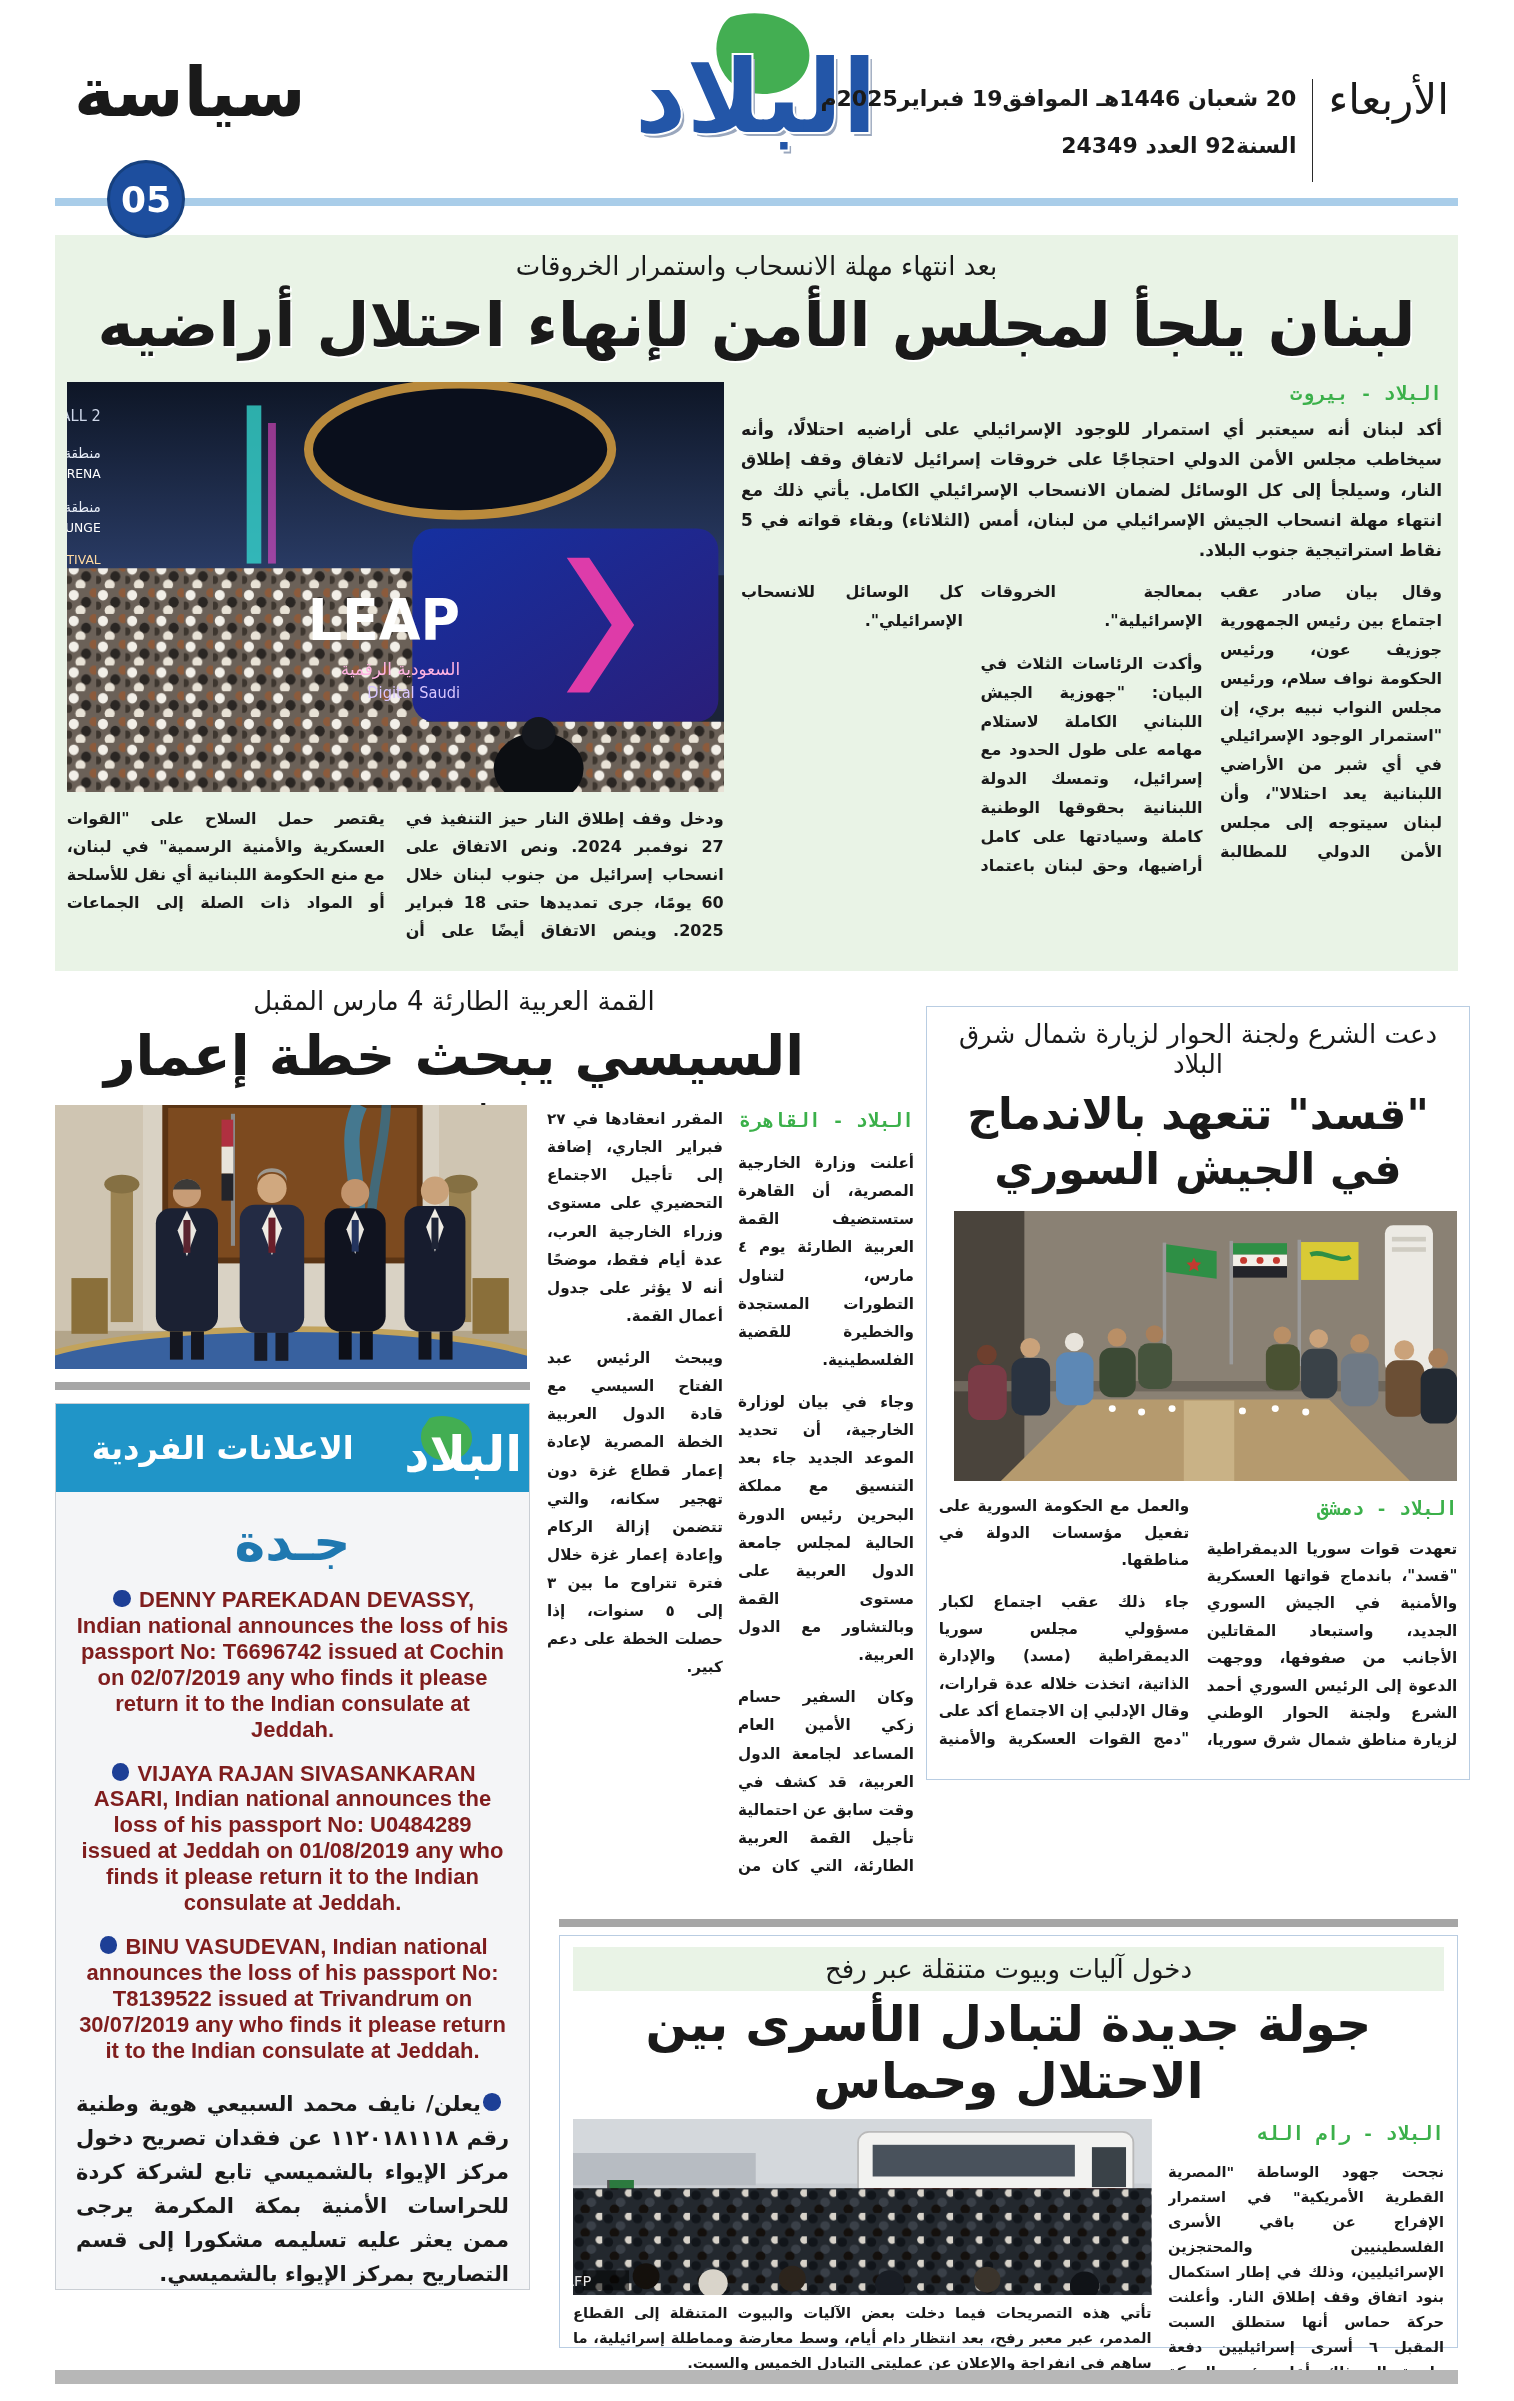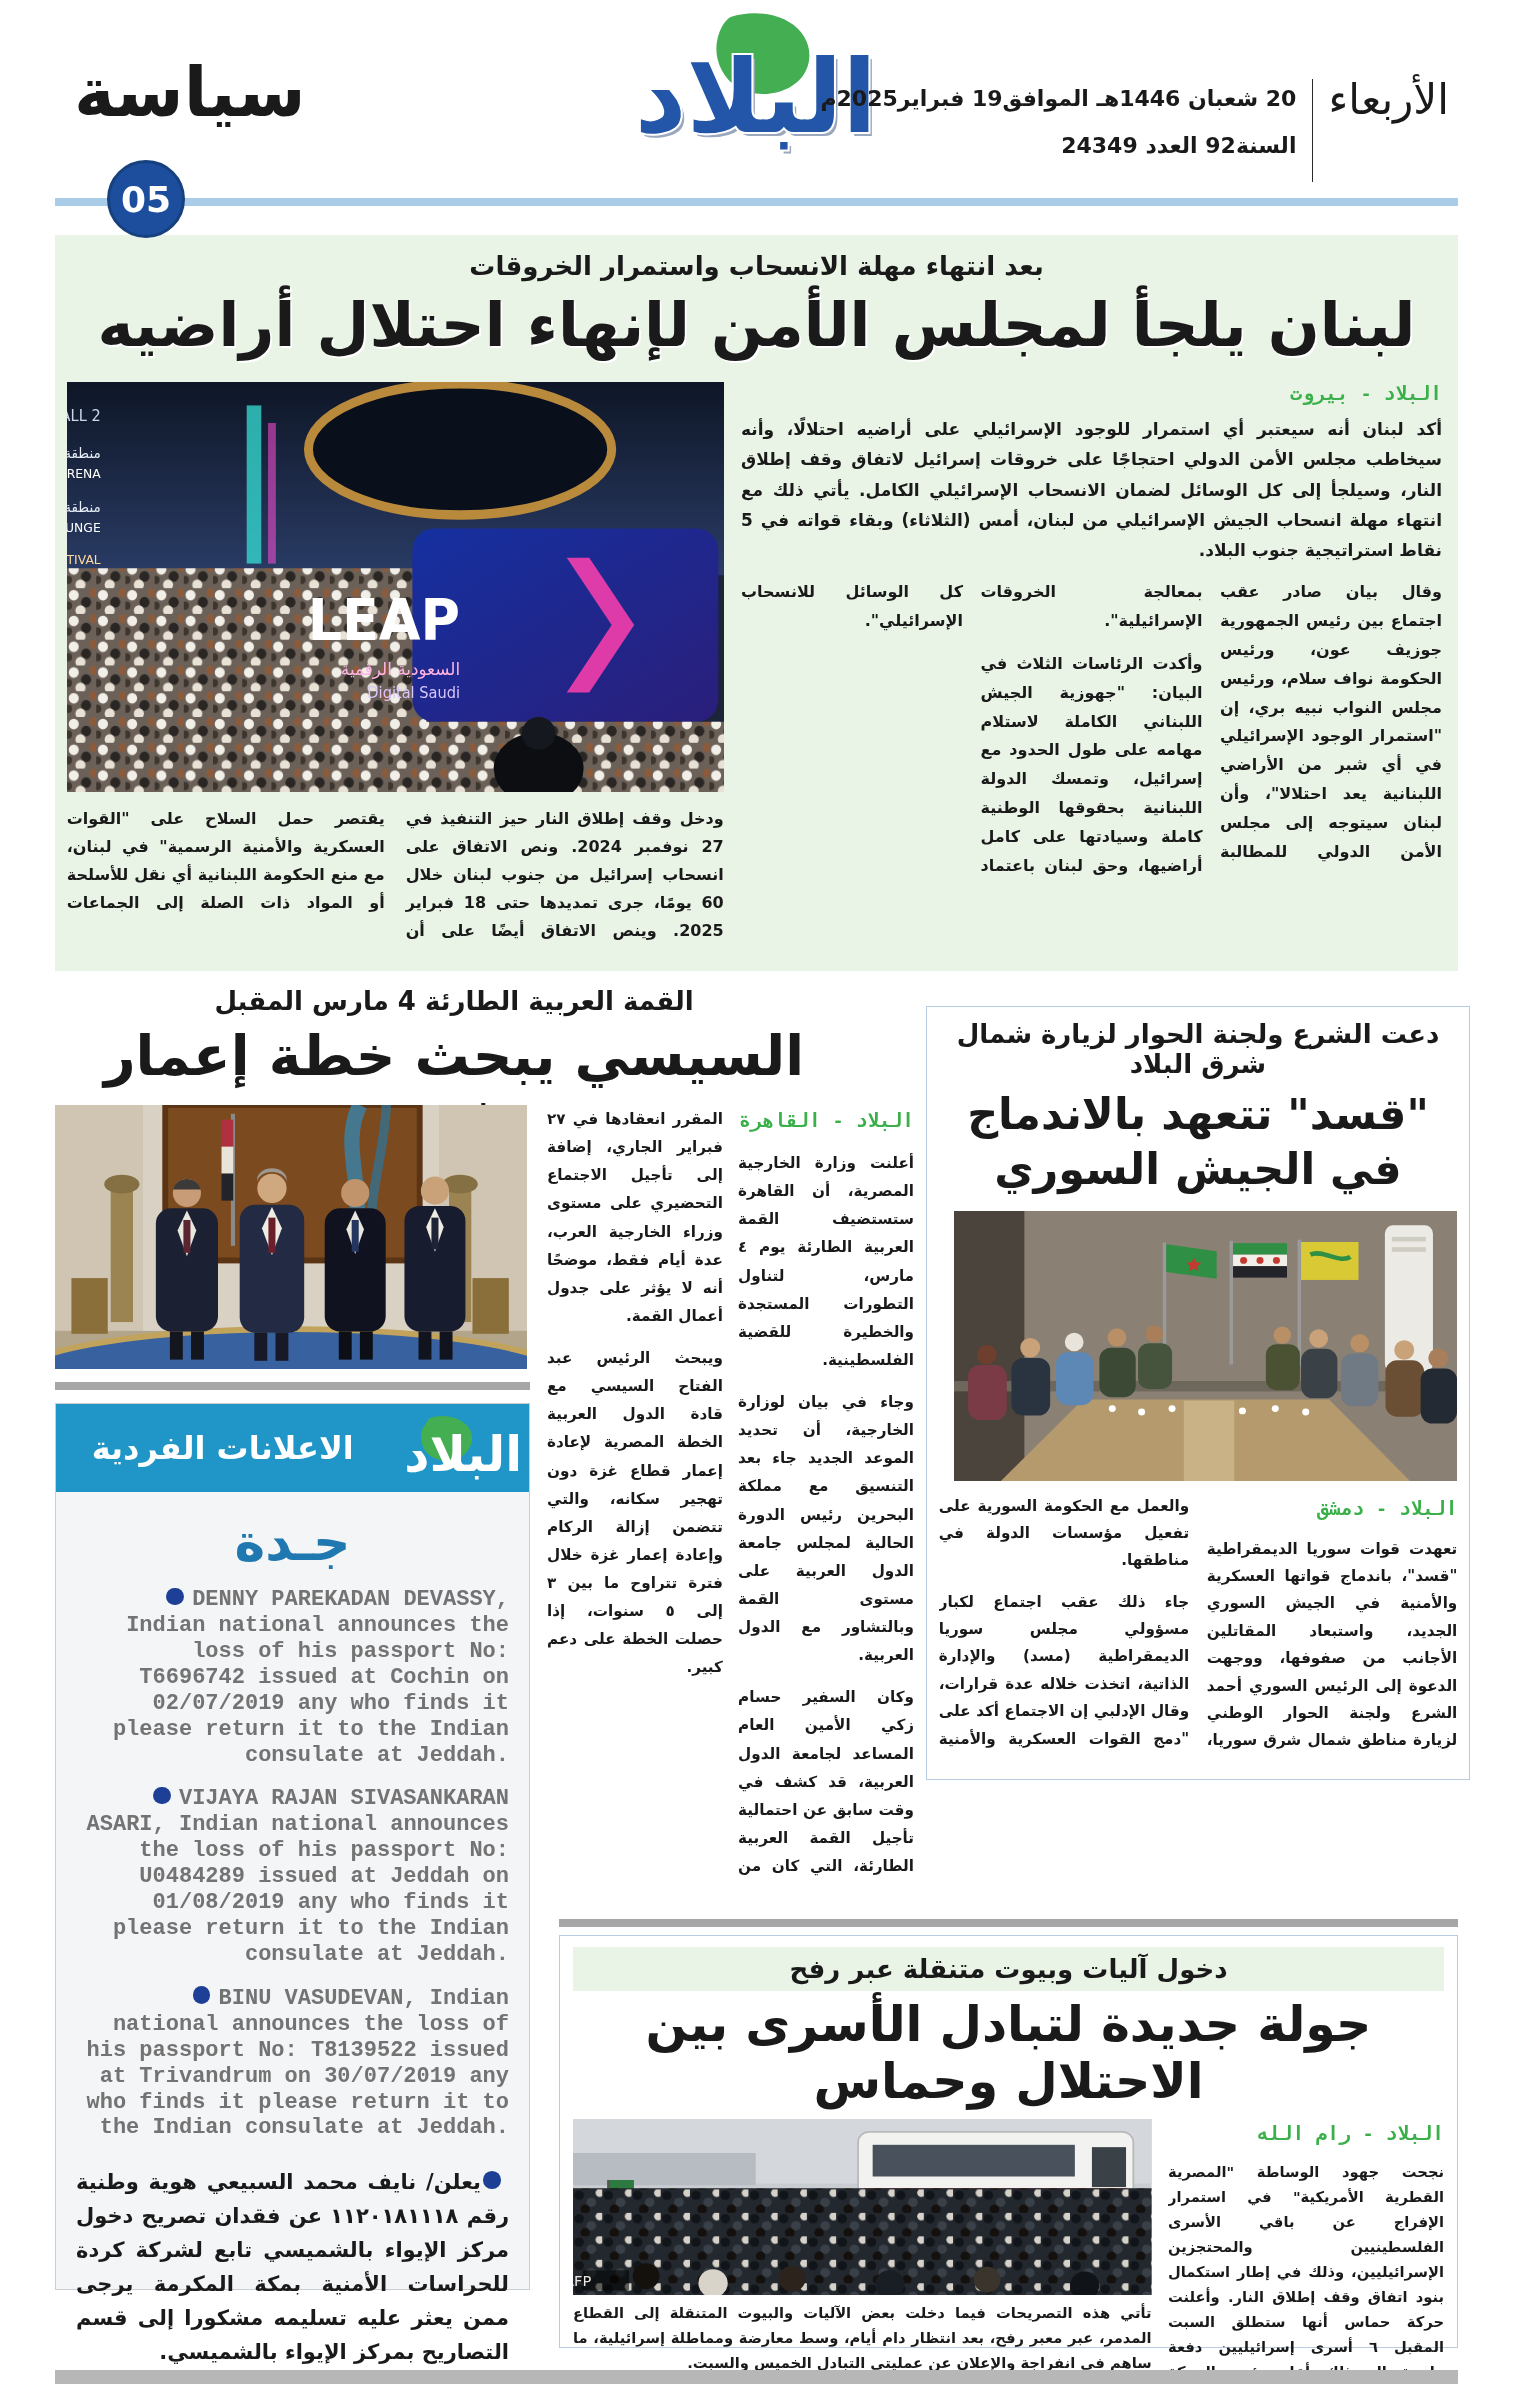--- a/index.html
+++ b/index.html
@@ -11,21 +11,21 @@
   .page-badge{left:108px;top:160px;width:72px;height:72px;border-radius:50%;
               background:#1d4e9e;border:3.5px solid #16407e;display:flex;align-items:center;justify-content:center;
               color:#fff;font-size:36px;font-weight:700;z-index:3;}
   .header-rule{left:56px;top:198px;width:1403px;height:7.6px;background:#a9cde9;}
   .masthead{left:50%;top:3.5px;transform:translateX(-50%);width:276px;height:182px;}
   .hdr-right{right:65px;top:75px;display:flex;gap:15.2px;align-items:flex-start;direction:rtl;}
   .weekday{font-size:42px;font-weight:400;line-height:1.2;}
   .hdr-divider{width:1.8px;height:103px;background:#2a2a2a;margin-top:3.5px;}
   .hdr-dates{font-size:22px;font-weight:700;line-height:2.15;text-align:right;white-space:nowrap;}
   
-  .kicker{font-size:26px;font-weight:700;text-align:center;}
+  .kicker{font-size:26px;font-weight:400;text-align:center;}
   .dateline{color:#3bb04a;font-weight:700;font-size:19.4px;margin-bottom:8.2px;font-family:Liberation Mono, monospace;}
   .para{margin:0 0 14px 0;text-align:justify;}
   
   .main-box{left:56px;top:235px;width:1403px;height:736px;background:#e9f3e6;}
   .main-kicker{left:0;top:16.4px;width:100%;}
   .main-headline{left:0;top:54px;width:100%;text-align:center;font-size:61px;font-weight:700;
                  letter-spacing:-1.2px;text-shadow:1.8px 1.8px 0 #ffffff;}
   .leap-photo{left:11.7px;top:147px;width:657px;height:410px;}
   .leb-right{left:686px;top:147px;width:701px;height:578px;overflow:hidden;}
   .leb-lead{font-size:17px;font-weight:700;line-height:1.78;text-align:justify;}
@@ -41,22 +41,22 @@
             overflow:hidden;font-size:15.2px;font-weight:700;line-height:1.85;}
   
   .gray-bar{background:#a6a6a6;}
   .ads-box{left:56px;top:1403px;width:475px;height:887px;background:#f4f5f7;border:1.2px solid #c9ced4;
            box-sizing:border-box;}
   .ads-bar{position:relative;height:88px;background:#2095c8;display:flex;align-items:center;}
   .ads-bar-title{flex:1;text-align:center;color:#fff;font-size:32px;font-weight:700;}
   .ads-mini-logo{width:135px;height:76px;margin-left:4.7px;flex:0 0 auto;}
   .ads-city{color:#1f78b0;font-size:52px;font-weight:700;text-align:center;margin:20px 0 15.2px 0;}
   .ads-list{padding:0 20px;direction:ltr;}
-  .ad-en{font-family:Liberation Mono, monospace;font-weight:700;font-size:22px;line-height:1.18;
-         color:#737373;text-align:right;margin-bottom:17.6px;}
+  .ad-en{font-family:Liberation Sans, sans-serif;font-weight:700;font-size:22px;line-height:1.18;
+         color:#7f1d1d;text-align:center;margin-bottom:17.6px;}
   .dot{display:inline-block;width:17.6px;height:17.6px;border-radius:50%;background:#1d3f96;margin:0 8.2px 0 2.3px;}
   .ad-ar{direction:rtl;font-size:21px;font-weight:700;line-height:1.62;text-align:justify;margin:23.5px 20px 0 20px;}
   
   .syria-box{left:927px;top:1006px;width:544px;height:774px;background:#fff;border:1.8px solid #b9cde2;
              box-sizing:border-box;padding:11.7px;}
   .syria-headline{text-align:center;font-size:43px;font-weight:700;line-height:1.28;margin-top:8.2px;letter-spacing:-0.6px;}
   .sdf-photo{width:503px;height:270px;margin-top:14px;}
   .syria-cols{columns:2;column-gap:17.6px;column-fill:auto;height:273px;overflow:hidden;margin-top:11.7px;
               font-size:15.2px;font-weight:700;line-height:1.8;}
   

